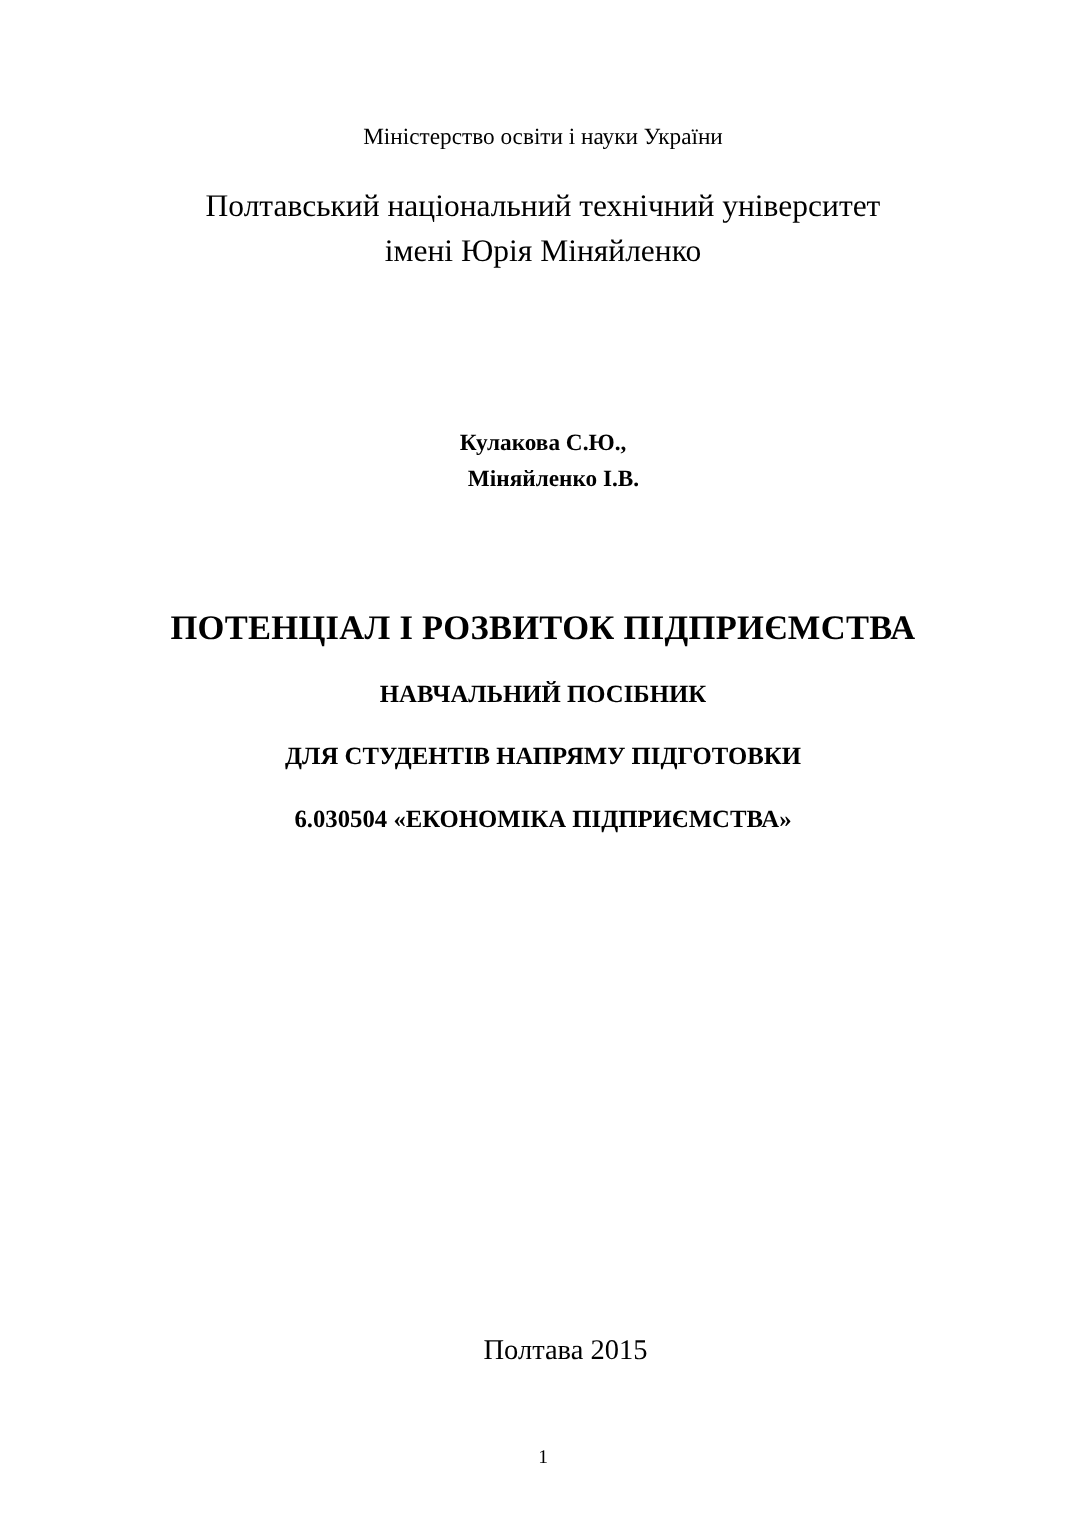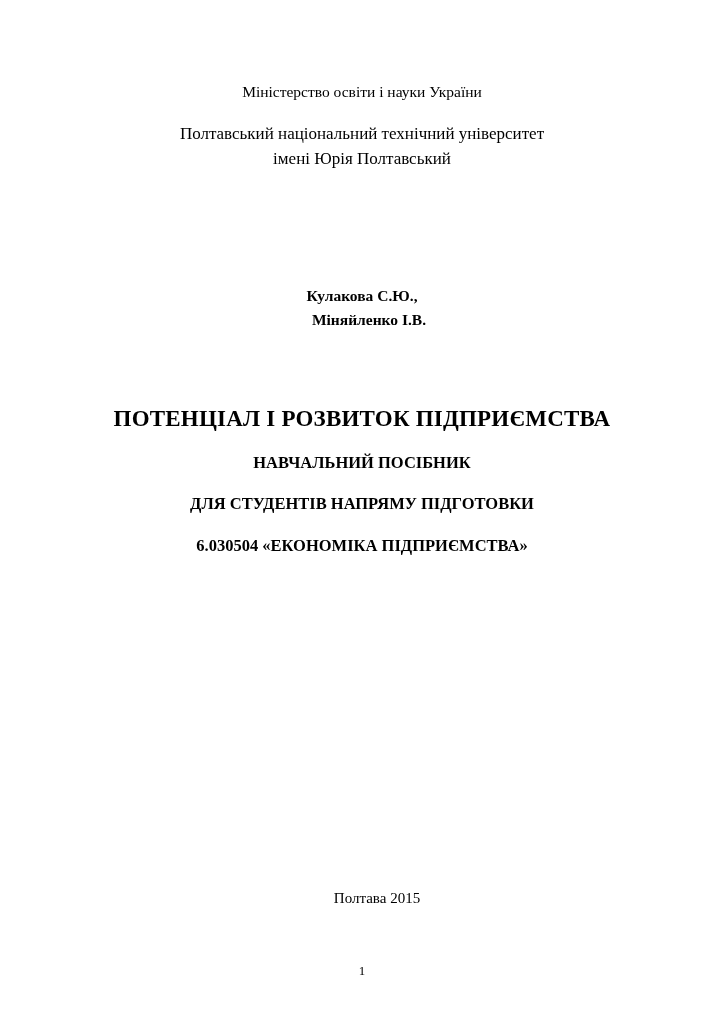--- a/index.html
+++ b/index.html
@@ -31,21 +31,21 @@
     top: 82px;
     left: 0;
     right: 0;
     font-size: 15.5px;
   }
   .university {
     position: absolute;
     top: 123px;
     left: 0;
     right: 0;
-    font-size: 17px;
+    font-size: 21px;
   }
   .university .ln2 {
     margin-top: 2px;
   }
   .authors {
     position: absolute;
     top: 286px;
     left: 0;
     right: 0;
     font-size: 15.5px;
@@ -76,21 +76,21 @@
     margin-bottom: 19px;
   }
   .subtitle-block .sub-line:last-child {
     margin-bottom: 4px;
   }
   .place-year {
     position: absolute;
     top: 888px;
     left: 0;
     right: 0;
-    font-size: 15px;
+    font-size: 19px;
     padding-left: 30px;
   }
   .page-number {
     position: absolute;
     top: 962px;
     left: 0;
     right: 0;
     font-size: 13px;
   }
 </style>
@@ -98,21 +98,21 @@
 <body>
 
 <div class="page">
 
   <div class="ministry line">
     <div>Міністерство освіти і науки України</div>
   </div>
 
   <div class="university line">
     <div class="ln1">Полтавський національний технічний університет</div>
-    <div class="ln2">імені Юрія Полтавський</div>
+    <div class="ln2">імені Юрія Міняйленко</div>
   </div>
 
   <div class="authors line">
     <div class="ln1">Кулакова С.Ю.,</div>
     <div class="ln2">Міняйленко І.В.</div>
   </div>
 
   <div class="main-title line">ПОТЕНЦІАЛ І РОЗВИТОК ПІДПРИЄМСТВА</div>
 
   <div class="subtitle-block">

